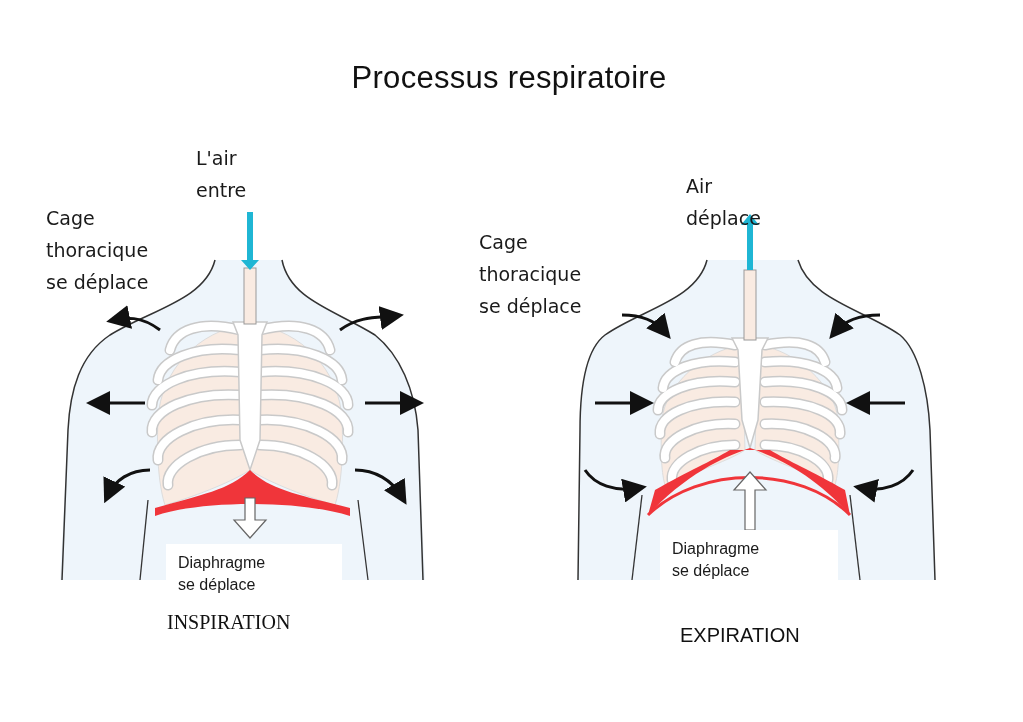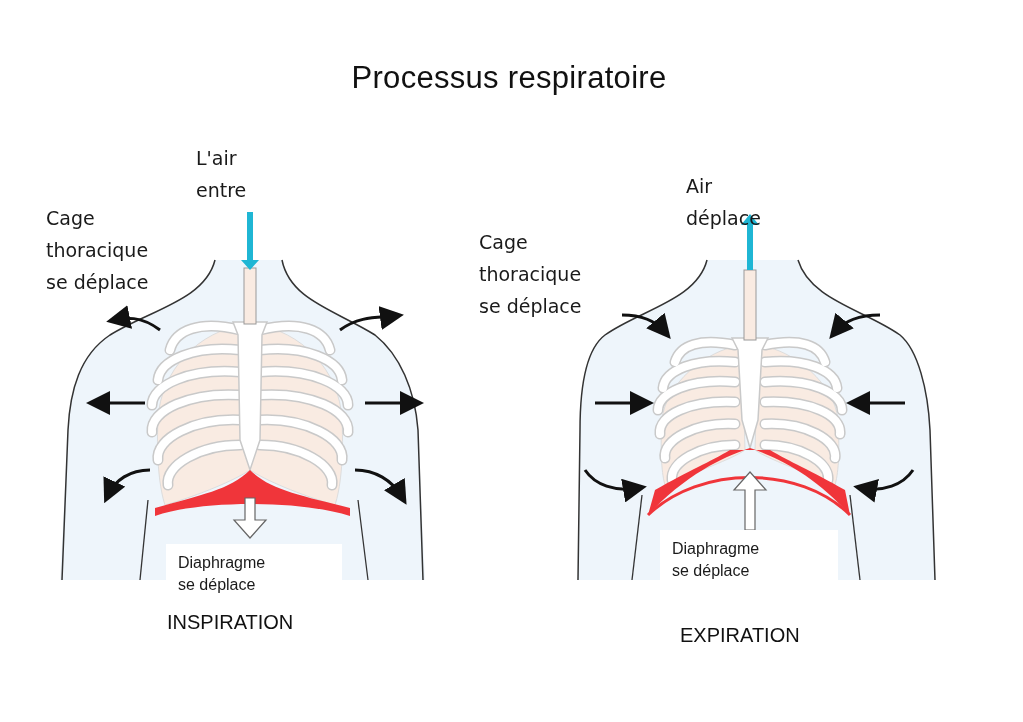--- a/index.html
+++ b/index.html
@@ -138,21 +138,21 @@
 </div>
 <div class="lbl" style="left:46px;top:202px;">
   <div>Cage</div>
   <div>thoracique</div>
   <div>se déplace</div>
 </div>
 <div class="lbl-sm" style="left:166px;top:544px;width:152px;">
   <div>Diaphragme</div>
   <div>se déplace</div>
 </div>
-<div class="caption" style="left:167px;top:611px;">INSPIRATION</div>
+<div class="caption" style="left:167px;top:611px;font-family:Liberation Serif, serif;">INSPIRATION</div>
 
 <div class="lbl" style="left:686px;top:142px;margin-top:28px;">
   <div>Air</div>
   <div>déplace</div>
 </div>
 <div class="lbl" style="left:479px;top:226px;">
   <div>Cage</div>
   <div>thoracique</div>
   <div>se déplace</div>
 </div>

